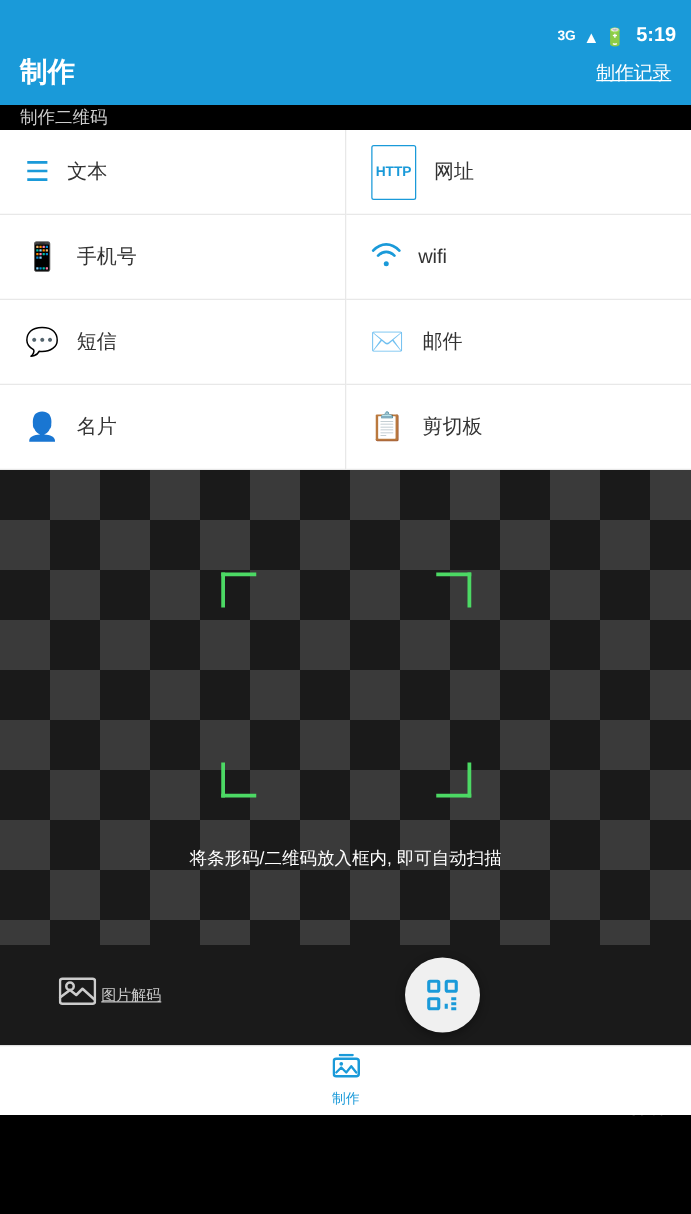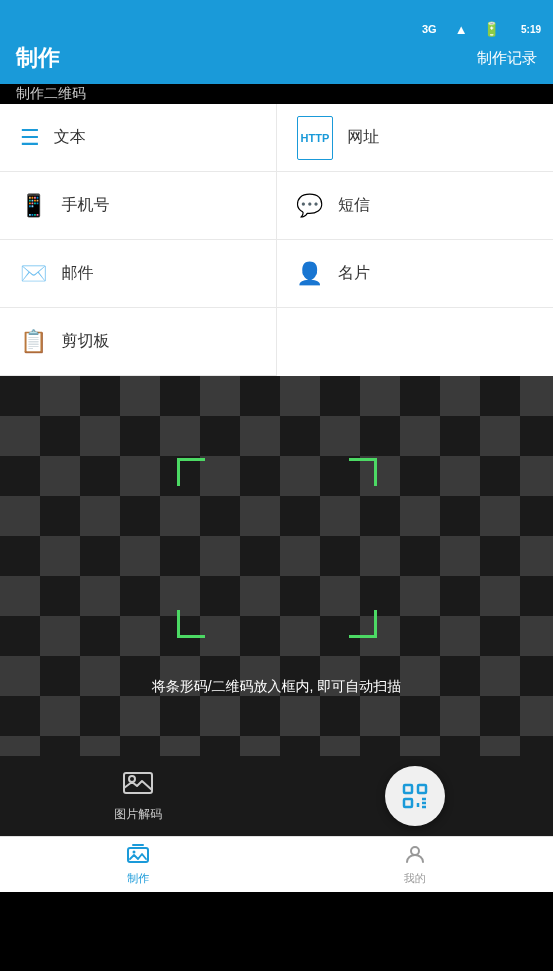--- a/index.html
+++ b/index.html
@@ -21,21 +21,21 @@
       align-items: center;
       justify-content: flex-end;
       padding: 0 12px;
       color: white;
       font-size: 14px;
       font-weight: bold;
     }
     .status-icons {
       display: flex;
       align-items: center;
-      gap: 16px;
+      gap: 4px;
       margin-top: 26px;
     }
 
     
     .top-bar {
       width: 100%;
       height: 52px;
       background: #1a9ad9;
       display: flex;
       align-items: center;
@@ -44,20 +44,21 @@
       color: white;
     }
     .top-bar-title {
       font-size: 22px;
       font-weight: bold;
       color: white;
     }
     .top-bar-action {
       font-size: 15px;
       color: white;
+      text-decoration: underline;
     }
 
     
     .section-header {
       width: 100%;
       height: 20px;
       background: rgba(0,0,0,0.45);
       display: flex;
       align-items: center;
       padding: 0 16px;
@@ -152,27 +153,28 @@
       width: 100%;
       height: 80px;
       background: #1a1a1a;
       display: flex;
       align-items: center;
       justify-content: space-around;
       position: relative;
     }
     .toolbar-btn {
       display: flex;
-      flex-direction: column;
+      flex-direction: row;
       align-items: center;
       gap: 4px;
       color: #ccc;
       font-size: 12px;
       cursor: pointer;
       width: 33%;
+      text-decoration: underline;
     }
     .toolbar-btn .btn-icon {
       font-size: 24px;
       color: #ccc;
     }
     .scan-fab {
       width: 60px;
       height: 60px;
       border-radius: 50%;
       background: #f0f0f0;
@@ -223,21 +225,21 @@
     }
   </style>
 </head>
 <body>
 
 <div class="status-bar">
   <div class="status-icons">
     <span style="font-size:11px;margin-right:2px;">3G</span>
     <span style="font-size:13px;">▲</span>
     <span style="font-size:14px;">🔋</span>
-    <span style="font-size:10px;font-weight:bold;margin-left:4px;">5:19</span>
+    <span style="font-size:16px;font-weight:bold;margin-left:4px;">5:19</span>
   </div>
 </div>
 
 <div class="top-bar">
   <span class="top-bar-title">制作</span>
   <span class="top-bar-action">制作记录</span>
 </div>
 
 <div class="section-header">
   <span>制作二维码</span>
@@ -253,20 +255,30 @@
   <div class="grid-item">
     <span class="http-badge">HTTP</span>
     <span>网址</span>
   </div>
 
   <div class="grid-item">
     <span class="grid-icon">📱</span>
     <span>手机号</span>
   </div>
 
+  <div class="grid-item">
+    <span class="grid-icon">
+      <svg width="24" height="22" viewBox="0 0 24 22" fill="none">
+        <path d="M12 17a2 2 0 1 1 0 4 2 2 0 0 1 0-4z" fill="#1a9ad9"></path>
+        <path d="M5.5 12.5C7.4 10.6 9.6 9.5 12 9.5s4.6 1.1 6.5 3" stroke="#1a9ad9" stroke-width="2.2" fill="none" stroke-linecap="round"></path>
+        <path d="M1.5 8.5C4.6 5.3 8.1 3.5 12 3.5s7.4 1.8 10.5 5" stroke="#1a9ad9" stroke-width="2.2" fill="none" stroke-linecap="round"></path>
+      </svg>
+    </span>
+    <span>wifi</span>
+  </div>
 
   <div class="grid-item">
     <span class="grid-icon">💬</span>
     <span>短信</span>
   </div>
 
   <div class="grid-item">
     <span class="grid-icon">✉️</span>
     <span>邮件</span>
   </div>
@@ -327,26 +339,17 @@
     <span class="nav-icon">
       <svg width="22" height="20" viewBox="0 0 22 20" fill="none">
         <rect x="1" y="4" width="20" height="14" rx="2" stroke="#1a9ad9" stroke-width="2" fill="none"></rect>
         <circle cx="7" cy="8" r="1.5" fill="#1a9ad9"></circle>
         <path d="M3 15l4-4 4 4 4-5 4 5" stroke="#1a9ad9" stroke-width="1.8" fill="none" stroke-linecap="round" stroke-linejoin="round"></path>
         <path d="M6 1h10" stroke="#1a9ad9" stroke-width="2" stroke-linecap="round"></path>
       </svg>
     </span>
     <span>制作</span>
   </div>
-  <div class="nav-item">
-    <span class="nav-icon">
-      <svg width="20" height="20" viewBox="0 0 20 20" fill="none">
-        <circle cx="10" cy="7" r="4" stroke="#999" stroke-width="2" fill="none"></circle>
-        <path d="M2 18c0-4 3.6-7 8-7s8 3 8 7" stroke="#999" stroke-width="2" fill="none" stroke-linecap="round"></path>
-      </svg>
-    </span>
-    <span>我的</span>
-  </div>
 </div>
 
 <div class="watermark">
   <span>2265.com</span>
 </div>
 
 </body></html>

